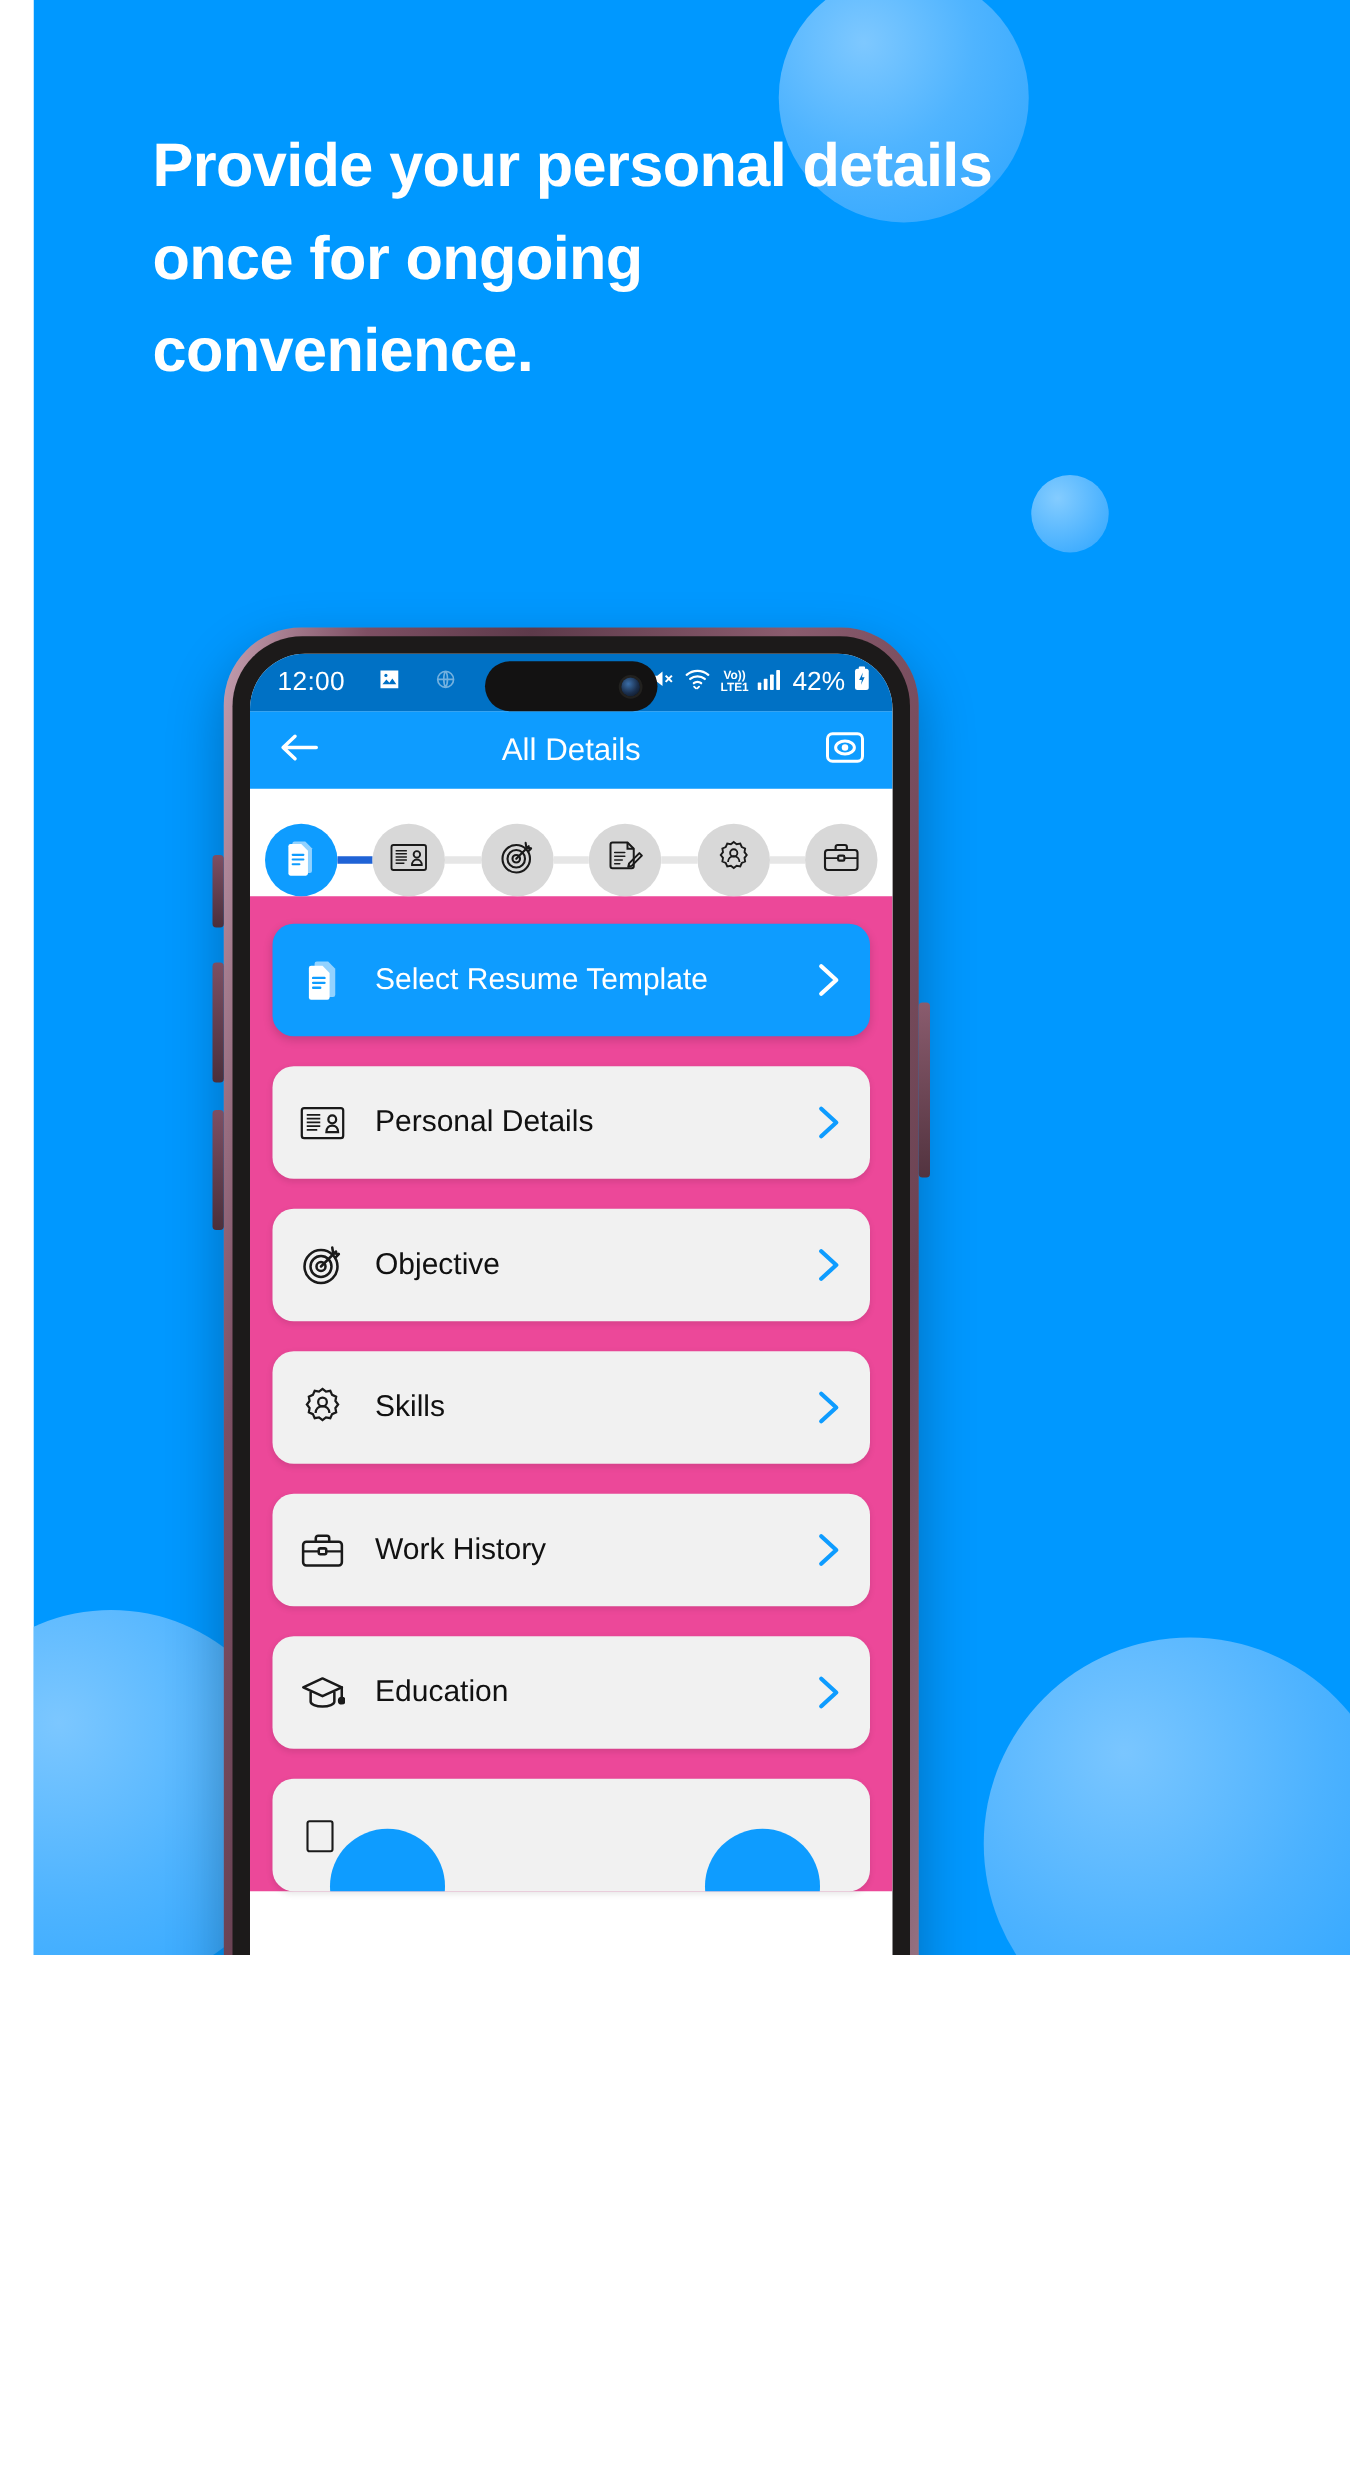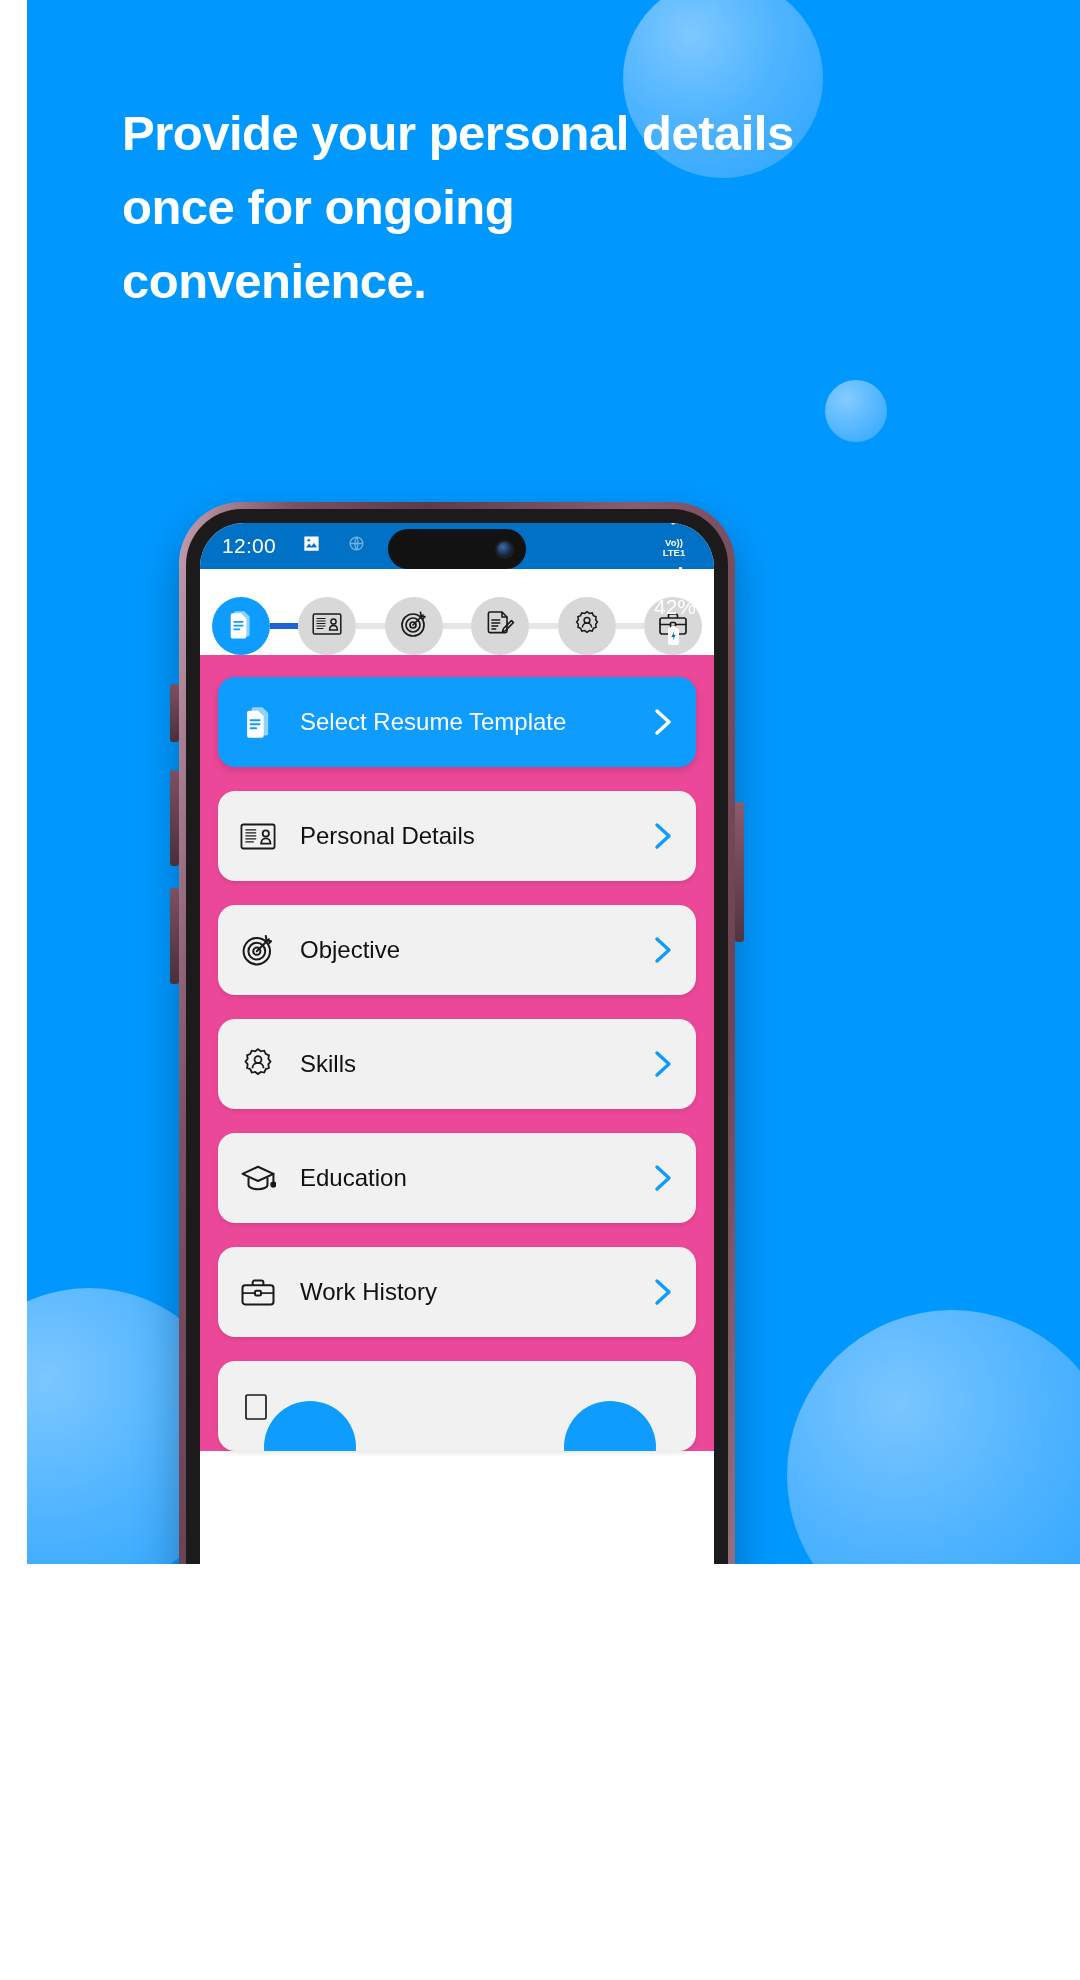--- a/index.html
+++ b/index.html
@@ -78,21 +78,21 @@
     height: 46px;
     background: #0071c5;
     display: flex; align-items: center;
     padding: 0 18px 0 22px;
     color: #ffffff;
     font-size: 20px;
     z-index: 4;
   }
   #sb-left { display: flex; align-items: center; gap: 26px; }
   #sb-time { font-size: 21px; letter-spacing: .3px; }
-  #sb-right { margin-left: auto; display: flex; align-items: center; gap: 7px; flex-direction: column; }
+  #sb-right { margin-left: auto; display: flex; align-items: center; gap: 7px; }
   .sb-ico { display: block; }
   #sb-batt { font-size: 21px; margin-left: 2px; }
   #volte { font-size: 9.5px; line-height: 10px; text-align: center; font-weight: bold; }
 
   
   #island {
     position: absolute; left: 50%; transform: translateX(-50%);
     top: 6px; width: 138px; height: 40px;
     background: #131212; border-radius: 22px;
     z-index: 6;
@@ -249,20 +249,40 @@
                 <path d="M7.3 5l-3 6h2.2l-.8 4 3-6.2H6.6z" fill="#0071c5"></path>
               </svg>
             </span>
           </div>
 
           <div id="island">
             <div id="lens"></div>
           </div>
         </div>
 
+        <div id="appbar">
+          <div class="appbar-btn">
+            <span>
+              <svg width="34" height="30" viewBox="0 0 34 30" fill="none" stroke="#fff" stroke-width="2.8" stroke-linecap="round" stroke-linejoin="round">
+                <path d="M14 6L4.5 15 14 24M4.5 15H31"></path>
+              </svg>
+            </span>
+          </div>
+          <div id="appbar-title">All Details</div>
+          <div id="appbar-spacer"></div>
+          <div class="appbar-btn">
+            <span>
+              <svg width="32" height="30" viewBox="0 0 32 30" fill="none" stroke="#fff" stroke-width="2.4">
+                <rect x="2" y="4" width="28" height="22" rx="4"></rect>
+                <ellipse cx="16" cy="15" rx="7.5" ry="5.2"></ellipse>
+                <circle cx="16" cy="15" r="2.6" fill="#fff" stroke="none"></circle>
+              </svg>
+            </span>
+          </div>
+        </div>
 
         <div id="stepper">
 
           <div class="step active">
             <span>
               <svg width="30" height="30" viewBox="0 0 28 28" fill="#fff">
                 <path d="M9 2h8l5 5v17a1.6 1.6 0 01-1.6 1.6H9A1.6 1.6 0 017.4 24V3.6A1.6 1.6 0 019 2z" opacity=".55"></path>
                 <path d="M6 4h8l5 5v17a1.6 1.6 0 01-1.6 1.6H6A1.6 1.6 0 014.4 26V5.6A1.6 1.6 0 016 4z"></path>
                 <path d="M7.6 12h8M7.6 15.5h8M7.6 19h5" stroke="#0E9CFF" stroke-width="1.6" stroke-linecap="round"></path>
               </svg>
@@ -393,52 +413,52 @@
             <div class="row-label">Skills</div>
             <div class="row-chev">
               <svg width="22" height="30" viewBox="0 0 22 30" fill="none" stroke="#0E9CFF" stroke-width="3.4" stroke-linecap="round" stroke-linejoin="round">
                 <path d="M5 4l12 11L5 26"></path>
               </svg>
             </div>
           </div>
 
           <div class="row">
             <div class="row-ico">
+              <svg width="36" height="31" viewBox="0 0 30 26" fill="none" stroke="#1a1a1a" stroke-width="1.7">
+                <rect x="2" y="7" width="26" height="16" rx="2.2"></rect>
+                <path d="M10.5 7V4.6c0-.9.7-1.6 1.6-1.6h5.8c.9 0 1.6.7 1.6 1.6V7"></path>
+                <path d="M2 13.5h26" stroke-width="1.4"></path>
+                <rect x="12.5" y="11.5" width="5" height="4" rx="1" fill="#F1F1F1"></rect>
+              </svg>
+            </div>
+            <div class="row-label">Work History</div>
+            <div class="row-chev">
+              <svg width="22" height="30" viewBox="0 0 22 30" fill="none" stroke="#0E9CFF" stroke-width="3.4" stroke-linecap="round" stroke-linejoin="round">
+                <path d="M5 4l12 11L5 26"></path>
+              </svg>
+            </div>
+          </div>
+
+          <div class="row">
+            <div class="row-ico">
               <svg width="36" height="32" viewBox="0 0 30 27" fill="none" stroke="#1a1a1a" stroke-width="1.7" stroke-linejoin="round">
                 <path d="M15 4L2 10l13 6 13-6z"></path>
                 <path d="M7 13v6.5c0 1.9 3.6 3.5 8 3.5s8-1.6 8-3.5V13"></path>
                 <path d="M28 10v7" stroke-linecap="round"></path>
                 <circle cx="28" cy="19" r="1.8" fill="#1a1a1a"></circle>
               </svg>
             </div>
             <div class="row-label">Education</div>
             <div class="row-chev">
               <svg width="22" height="30" viewBox="0 0 22 30" fill="none" stroke="#0E9CFF" stroke-width="3.4" stroke-linecap="round" stroke-linejoin="round">
                 <path d="M5 4l12 11L5 26"></path>
               </svg>
             </div>
           </div>
 
-          <div class="row">
-            <div class="row-ico">
-              <svg width="36" height="31" viewBox="0 0 30 26" fill="none" stroke="#1a1a1a" stroke-width="1.7">
-                <rect x="2" y="7" width="26" height="16" rx="2.2"></rect>
-                <path d="M10.5 7V4.6c0-.9.7-1.6 1.6-1.6h5.8c.9 0 1.6.7 1.6 1.6V7"></path>
-                <path d="M2 13.5h26" stroke-width="1.4"></path>
-                <rect x="12.5" y="11.5" width="5" height="4" rx="1" fill="#F1F1F1"></rect>
-              </svg>
-            </div>
-            <div class="row-label">Work History</div>
-            <div class="row-chev">
-              <svg width="22" height="30" viewBox="0 0 22 30" fill="none" stroke="#0E9CFF" stroke-width="3.4" stroke-linecap="round" stroke-linejoin="round">
-                <path d="M5 4l12 11L5 26"></path>
-              </svg>
-            </div>
-          </div>
-
           <div class="row partial">
             <div class="row-ico">
               <svg width="30" height="30" viewBox="0 0 30 30" fill="none" stroke="#1a1a1a" stroke-width="1.7">
                 <rect x="3" y="4" width="20" height="24" rx="1.6"></rect>
               </svg>
             </div>
             <div class="fab fab-a"></div>
             <div class="fab fab-b"></div>
           </div>
 

